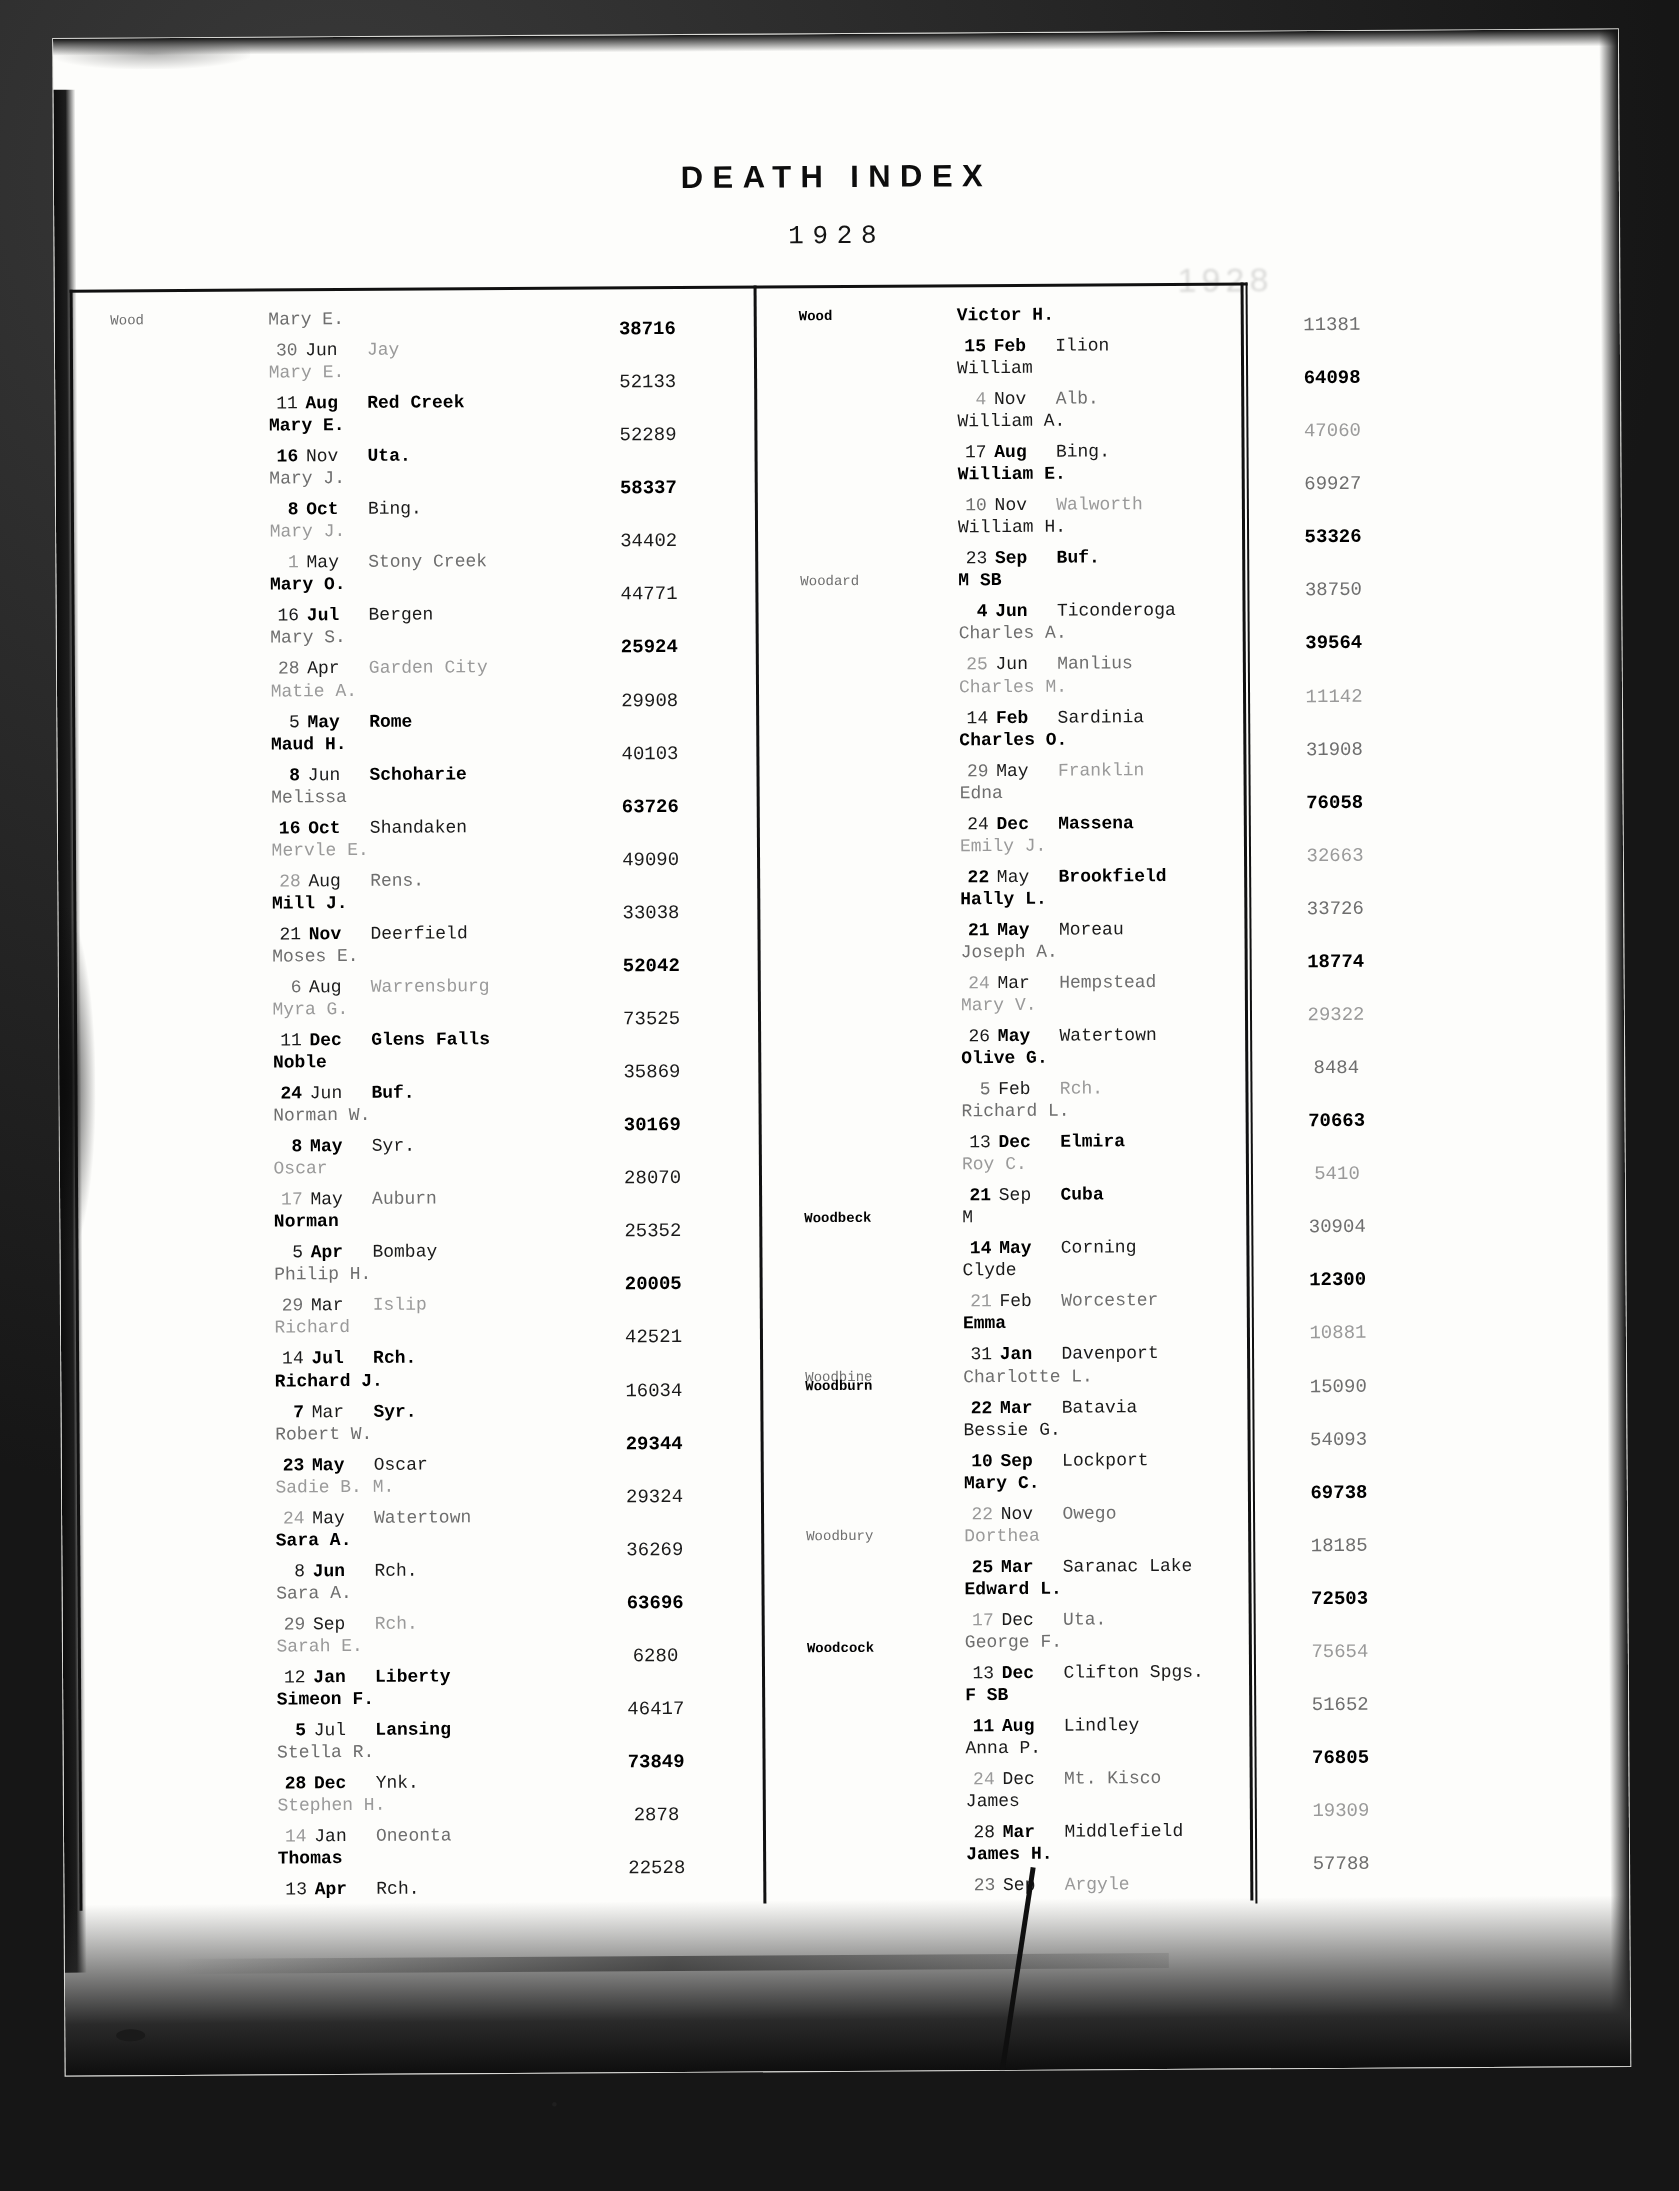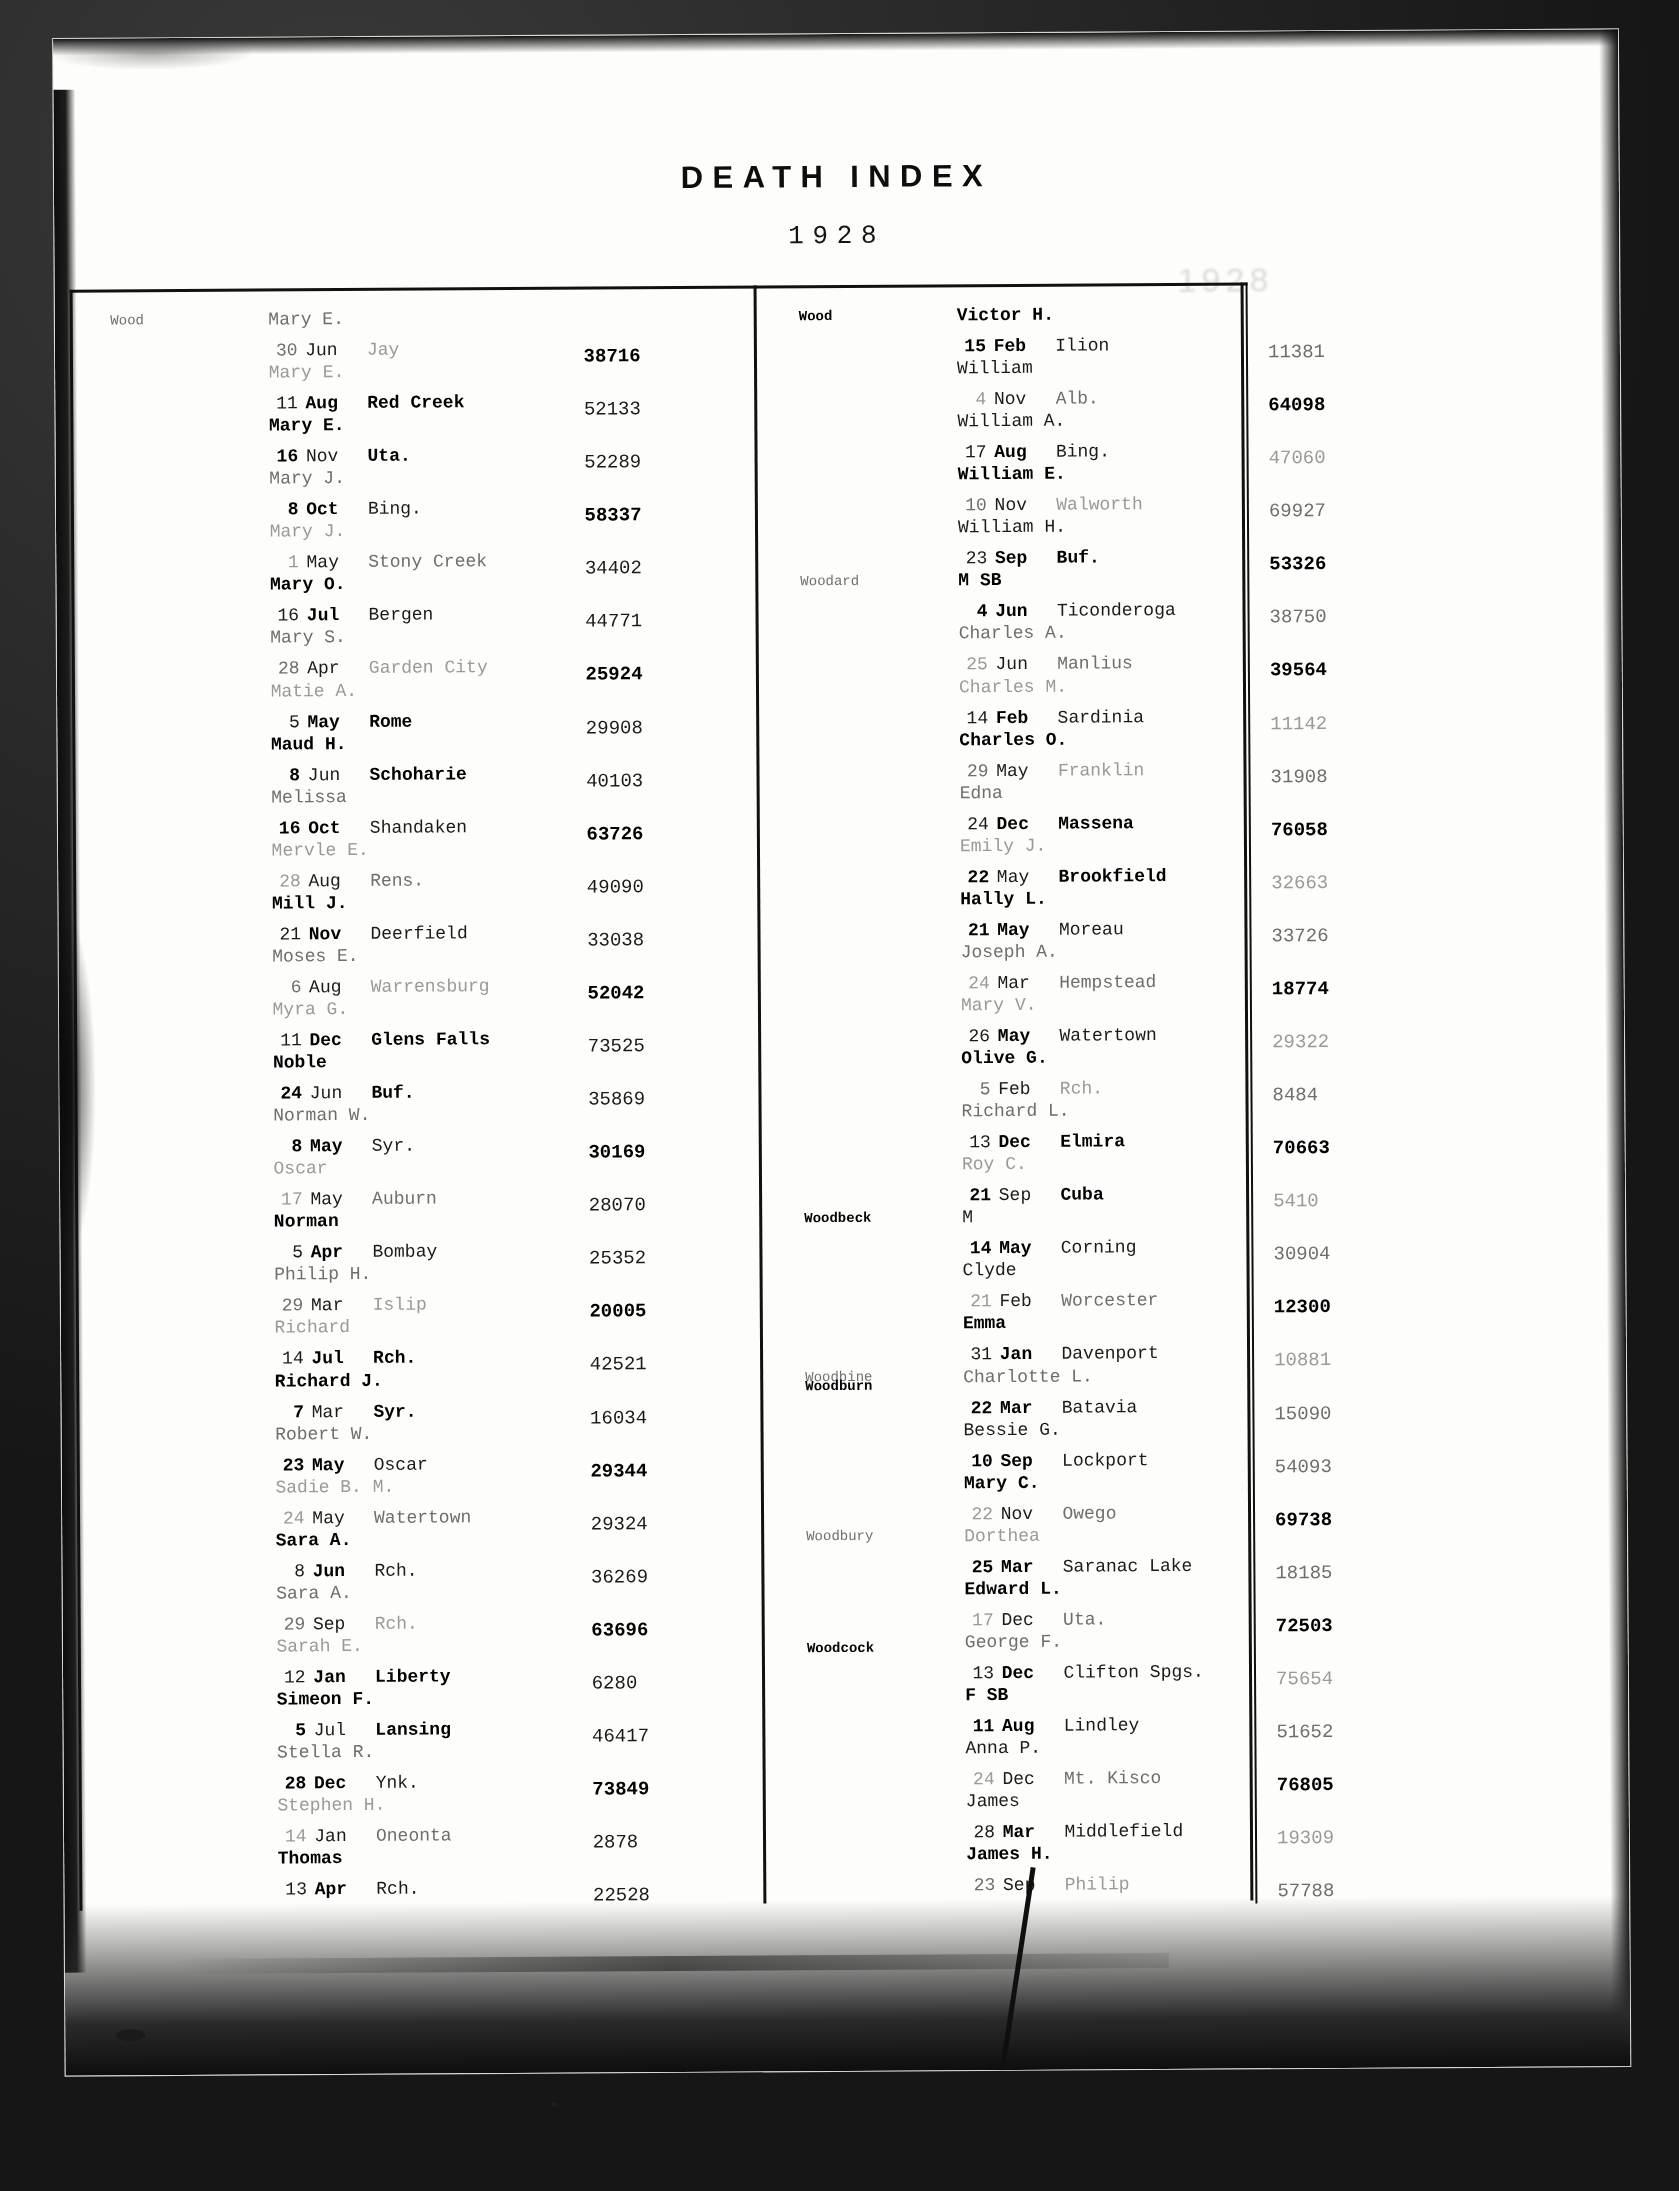--- a/index.html
+++ b/index.html
@@ -108,22 +108,22 @@
     position:absolute; left:199px; top:0;
     font-size:18px; color:#111; white-space:nowrap;
   }
   .detail-row{
     position:absolute; left:199px; top:31px;
     font-size:18px; color:#111; white-space:nowrap;
   }
   .day   { display:inline-block; width:29px; text-align:right; }
   .month { display:inline-block; width:48px; margin-left:7.7px; }
   .place { display:inline-block; margin-left:13.7px; }
-  .cert  { position:absolute; top:38px; font-size:19px; color:#111;
-           width:128px; text-align:left; }
+  .cert  { position:absolute; top:11px; font-size:19px; color:#111;
+           width:128px; text-align:center; }
   #column-left  .cert{ left:514px; }
   #column-right .cert{ left:510px; }
 
   
   .ink-bold  { font-weight:700; color:#000; }
   .ink-mid   { color:#1a1a1a; }
   .ink-faint { color:#6e6e6e; }
   .ink-vfaint{ color:#9a9a9a; }
 
   
@@ -464,21 +464,21 @@
         <div class="detail-row"><span class="day ink-vfaint">24</span><span class="month ink-mid">Dec</span><span class="place ink-faint">Mt. Kisco</span></div>
         <div class="cert ink-bold">76805</div>
       </div>
       <div class="entry" style="position: absolute; top: 1486px; left: 0px; width: 693px;">
         <div class="given-name ink-mid">James</div>
         <div class="detail-row"><span class="day ink-mid">28</span><span class="month ink-bold">Mar</span><span class="place ink-mid">Middlefield</span></div>
         <div class="cert ink-vfaint">19309</div>
       </div>
       <div class="entry" style="position: absolute; top: 1539px; left: 0px; width: 693px;">
         <div class="given-name ink-bold">James H.</div>
-        <div class="detail-row"><span class="day ink-faint">23</span><span class="month ink-mid">Sep</span><span class="place ink-vfaint">Philip</span></div>
+        <div class="detail-row"><span class="day ink-faint">23</span><span class="month ink-mid">Sep</span><span class="place ink-vfaint">Argyle</span></div>
         <div class="cert ink-faint">57788</div>
       </div>
     </div>
 
   <div id="debris-strip"></div>
   <div id="debris-diag"></div>
   <div id="debris-dot"></div>
 </div>
 
 

